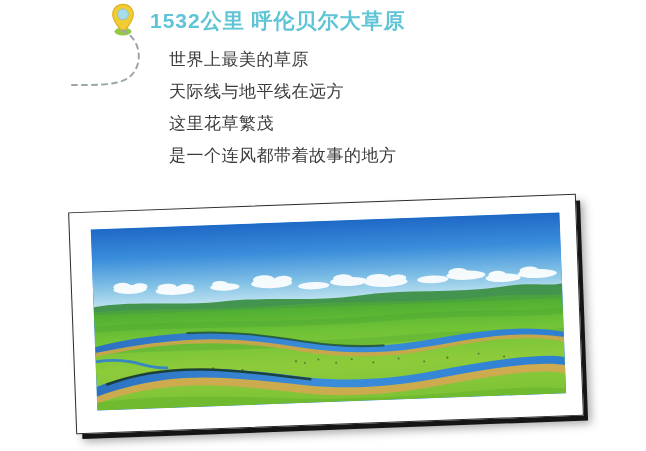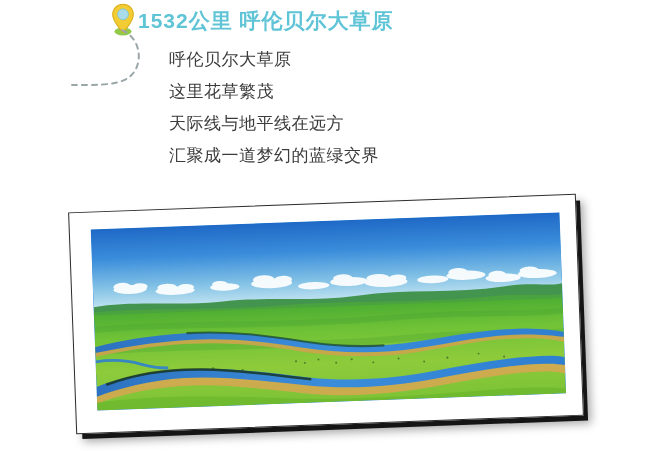--- a/index.html
+++ b/index.html
@@ -15,21 +15,21 @@
     font-family: "Liberation Sans", "DejaVu Sans", sans-serif;
   }
 
   
   #header {
     position: absolute;
     left: 108px;
     top: 2px;
     display: flex;
     align-items: center;
-    gap: 0;
+    gap: 12px;
   }
   #pin-icon {
     width: 30px;
     height: 34px;
     display: block;
     flex: none;
   }
   #title-text {
     font-size: 21px;
     font-weight: bold;
@@ -103,24 +103,24 @@
     <circle cx="15" cy="12.3" r="5.4" fill="#a9dcea" stroke="#7fc6d8" stroke-width="0.9"></circle>
   </svg>
   <div id="title-text">1532公里 呼伦贝尔大草原</div>
 </div>
 
 <svg id="dash-curve" viewBox="0 0 120 62">
   <path d="M2 57 C 22 57, 46 58, 58 50 C 70 42, 72 24, 64 12 C 60 6, 54 2, 48 1" fill="none" stroke="#9aa6a8" stroke-width="2" stroke-linecap="round" stroke-dasharray="5 5"></path>
 </svg>
 
 <div id="poem">
-  <div class="poem-line">呼伦贝尔大草原</div>
+  <div class="poem-line">世界上最美的草原</div>
+  <div class="poem-line">天际线与地平线在远方</div>
   <div class="poem-line">这里花草繁茂</div>
-  <div class="poem-line">天际线与地平线在远方</div>
-  <div class="poem-line">汇聚成一道梦幻的蓝绿交界</div>
+  <div class="poem-line">是一个连风都带着故事的地方</div>
 </div>
 
 <div id="photo-frame">
   <div id="photo-inner">
     <svg id="photo-svg" viewBox="0 0 480 186" preserveAspectRatio="none">
       <defs>
         <linearGradient id="skyGrad" x1="0" y1="0" x2="0" y2="1">
           <stop offset="0%" stop-color="#1f69c6"></stop>
           <stop offset="35%" stop-color="#3a8ddb"></stop>
           <stop offset="70%" stop-color="#85c3e6"></stop>

